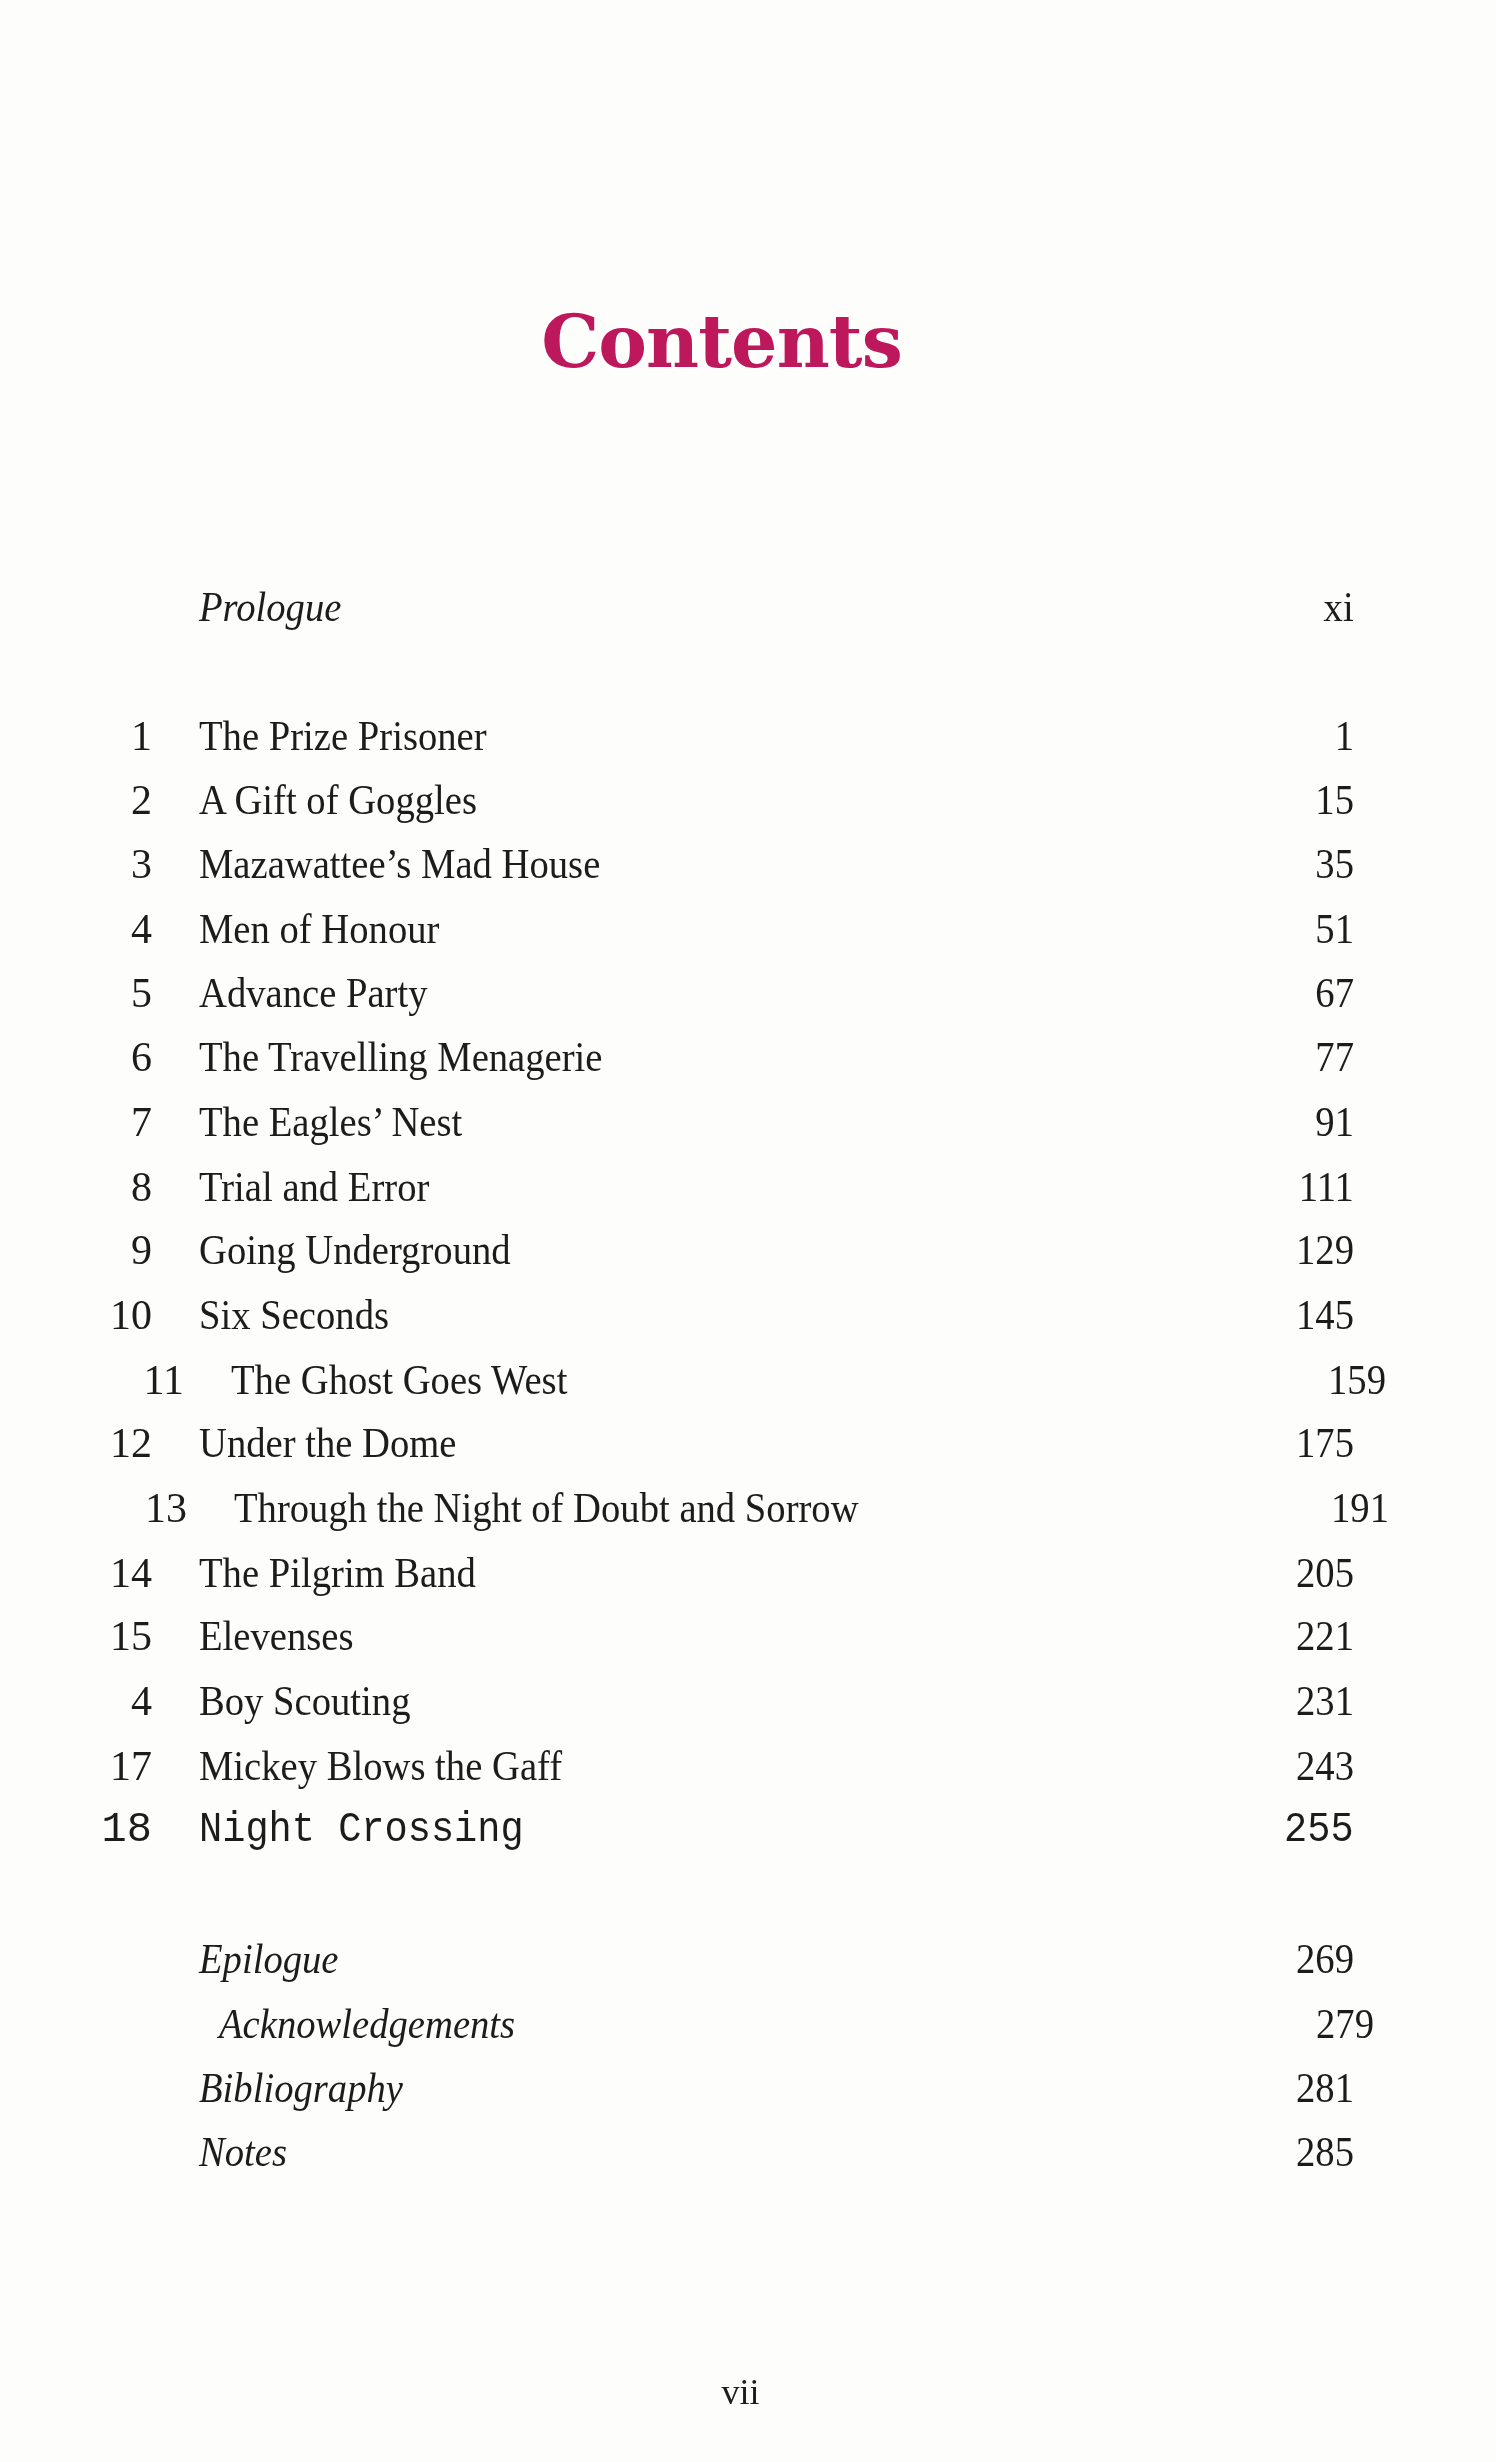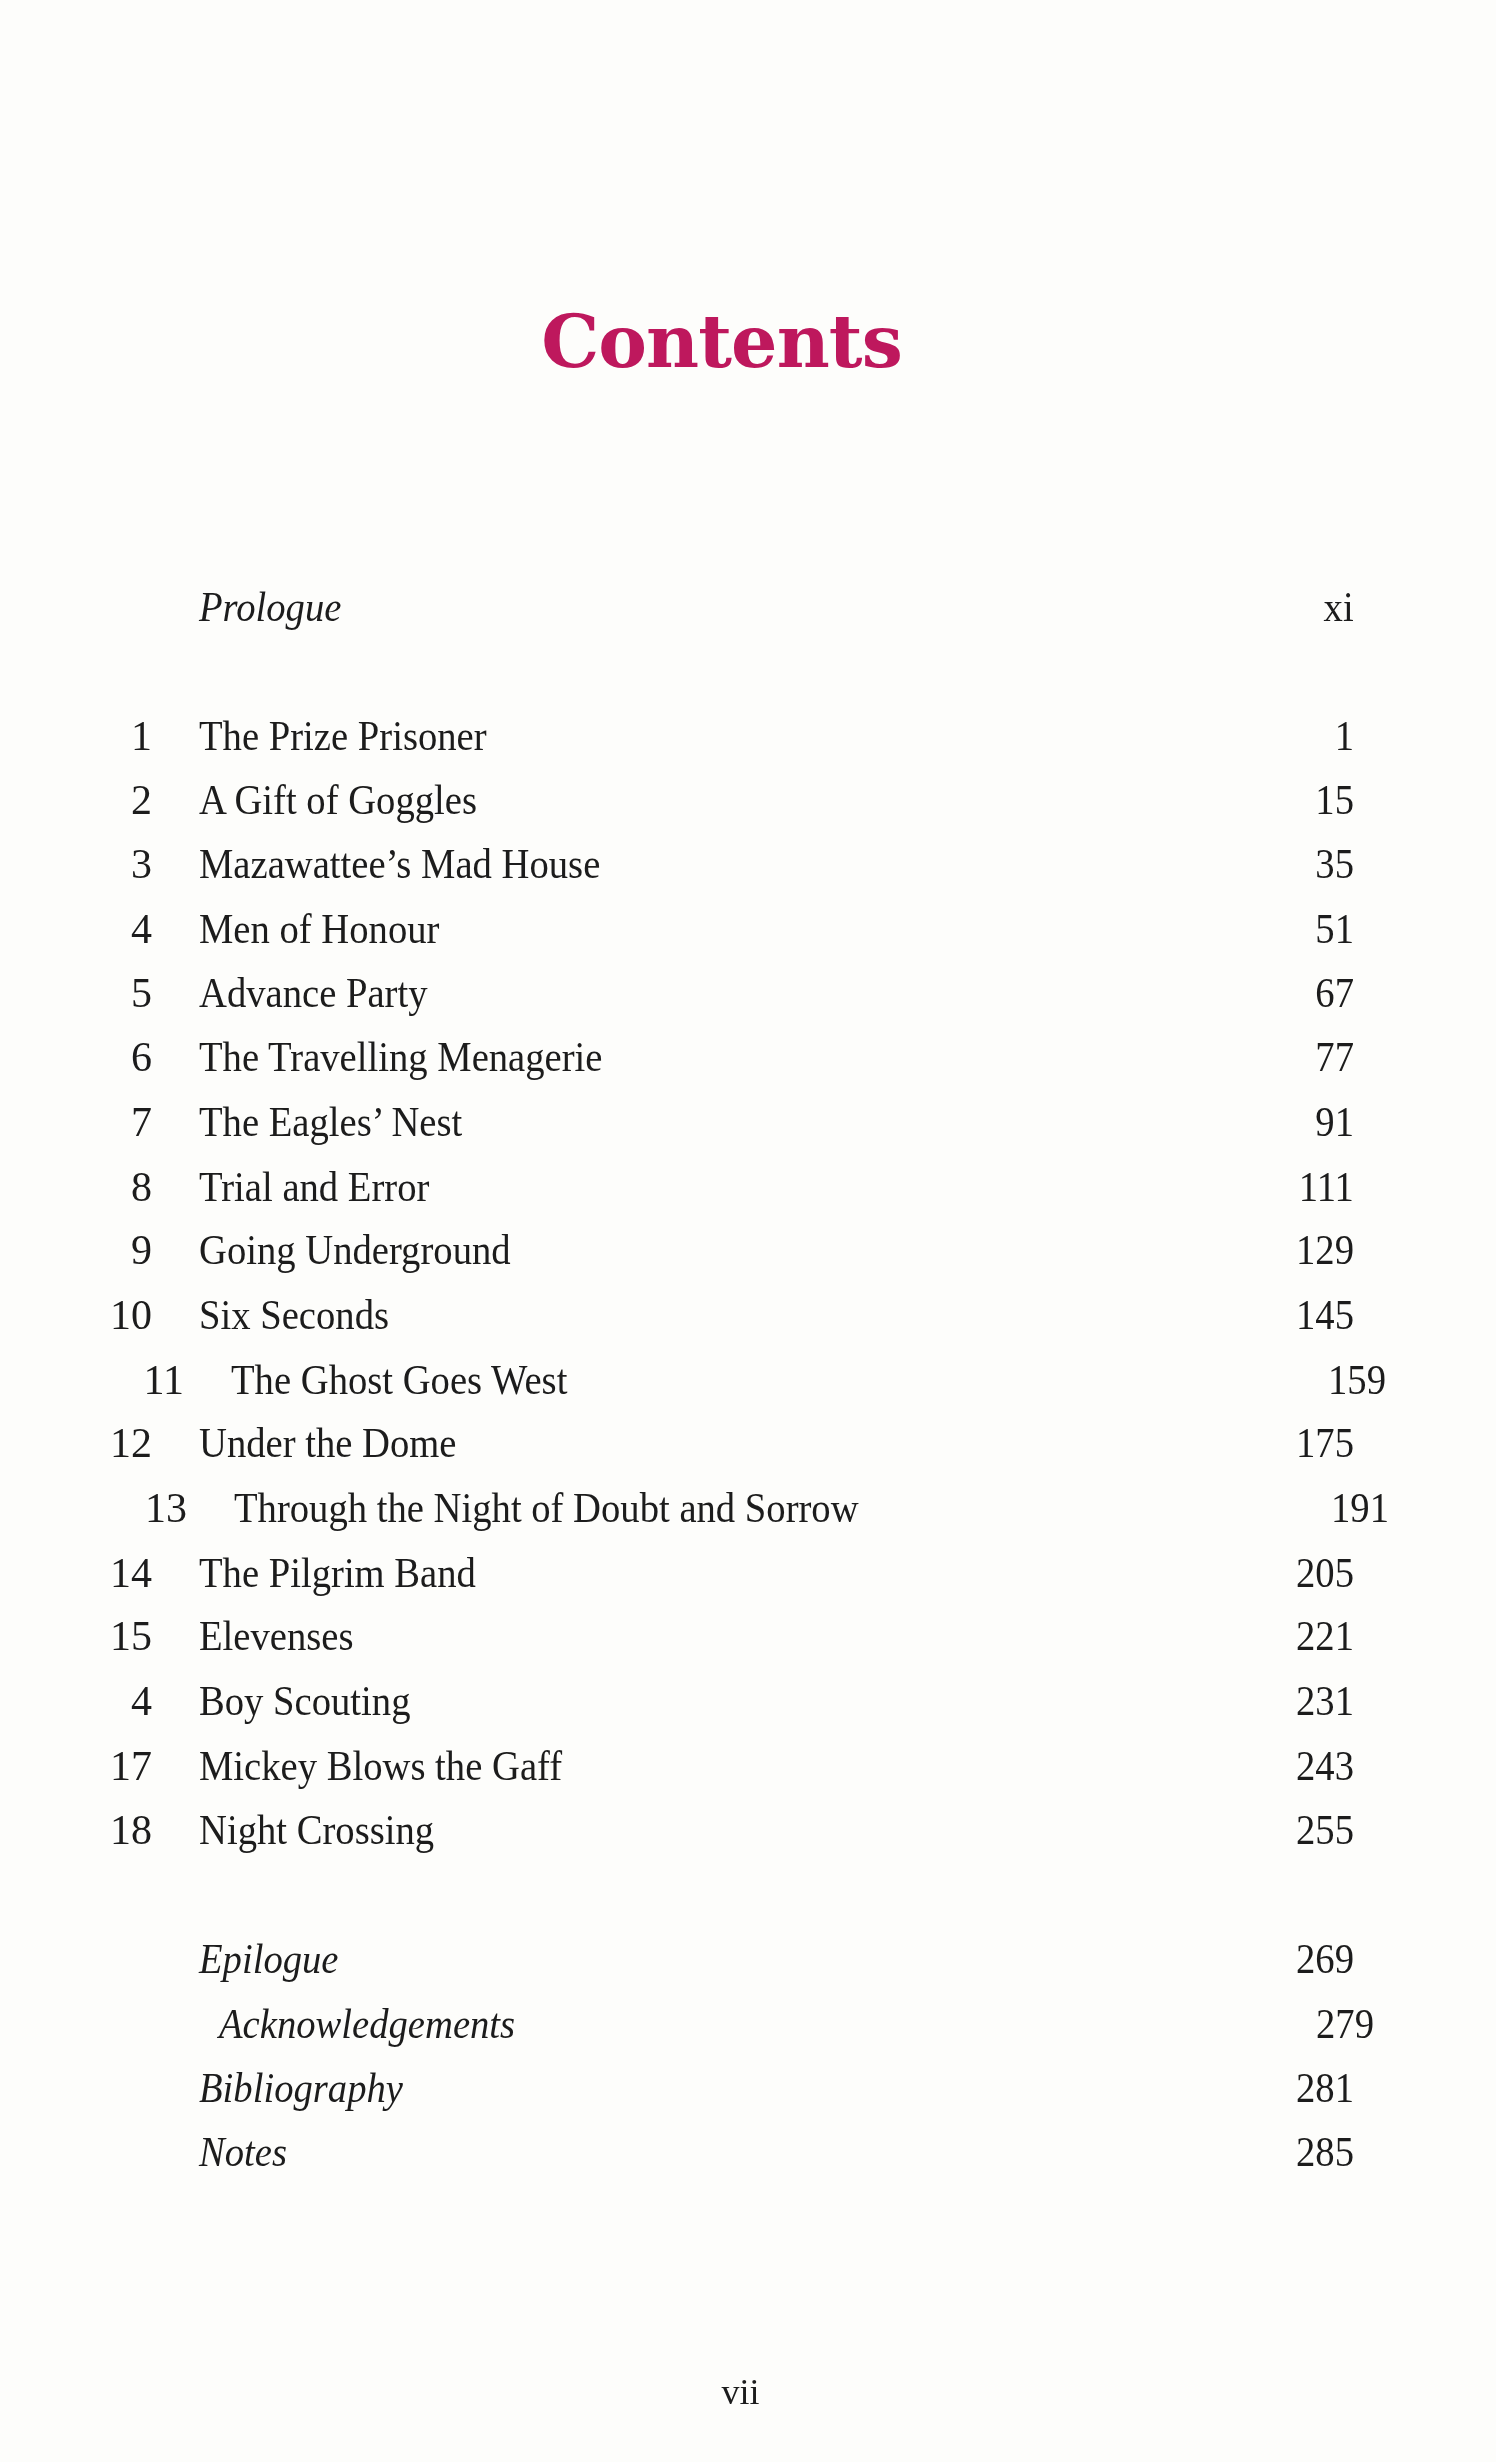--- a/index.html
+++ b/index.html
@@ -157,21 +157,21 @@
     <div class="toc-row" style="top: 1673px;">
       <span class="toc-num">4</span>
       <span class="toc-title">Boy Scouting</span>
       <span class="toc-page">231</span>
     </div>
     <div class="toc-row" style="top: 1738px;">
       <span class="toc-num">17</span>
       <span class="toc-title">Mickey Blows the Gaff</span>
       <span class="toc-page">243</span>
     </div>
-    <div class="toc-row" style="top: 1802px;">
+    <div class="toc-row" style="top: 1802px; font-family: Liberation Mono, monospace;">
       <span class="toc-num">18</span>
       <span class="toc-title">Night Crossing</span>
       <span class="toc-page">255</span>
     </div>
     <div class="toc-row" style="top: 1931px;">
       <span class="toc-title italic">Epilogue</span>
       <span class="toc-page">269</span>
     </div>
     <div class="toc-row" style="top: 1996px; margin-left: 20px;">
       <span class="toc-title italic">Acknowledgements</span>

